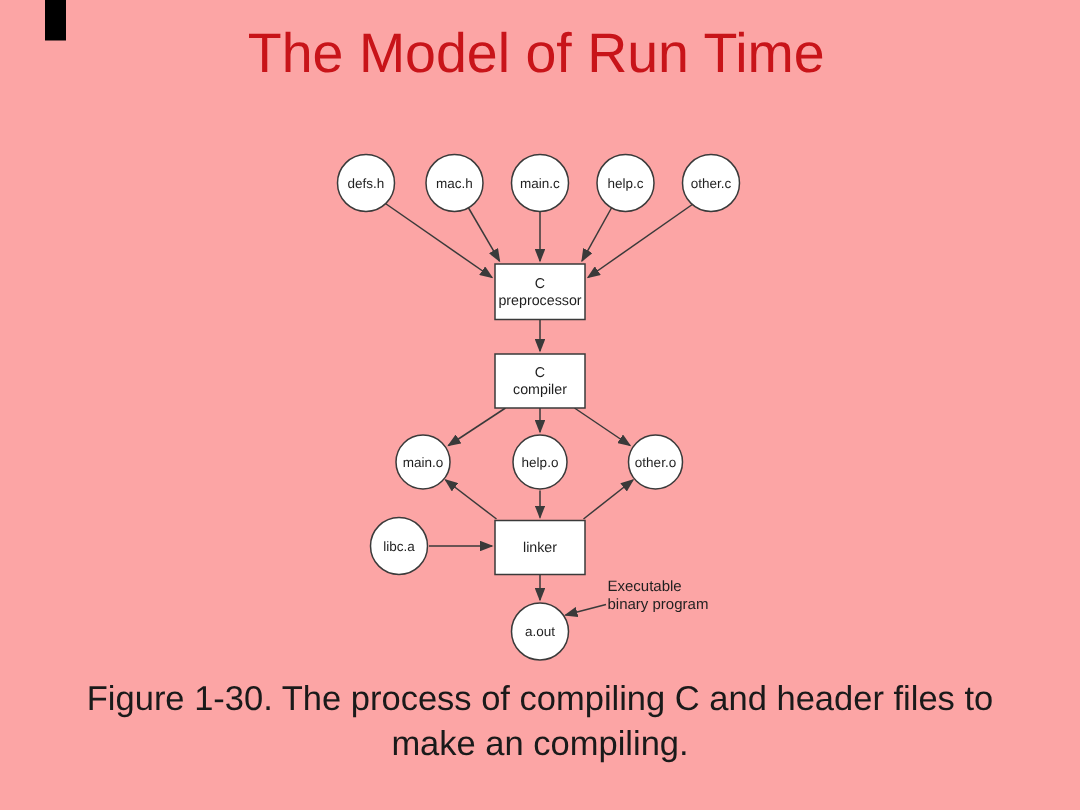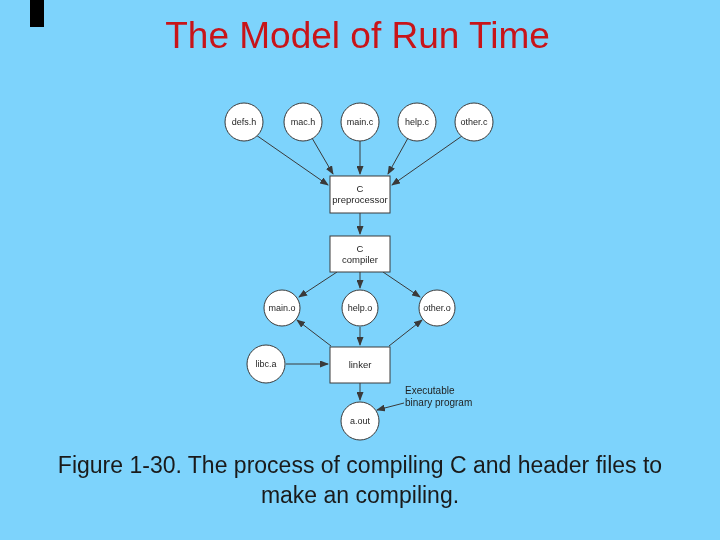--- a/index.html
+++ b/index.html
@@ -1,19 +1,19 @@
 <!DOCTYPE html>
 <html><head>
 <meta charset="utf-8">
 <style>
   html,body{margin:0;padding:0;background:#ffffff;}
   .slide{
     position:relative;
     width:720px;height:540px;
-    background:#7dd3fc;
+    background:#fca5a5;
     overflow:hidden;
     font-family:"Liberation Sans", sans-serif;
   }
   .corner-mark{
     position:absolute;
     left:30px;top:0;
     width:14px;height:27px;
     background:#000000;
   }
   .title{

